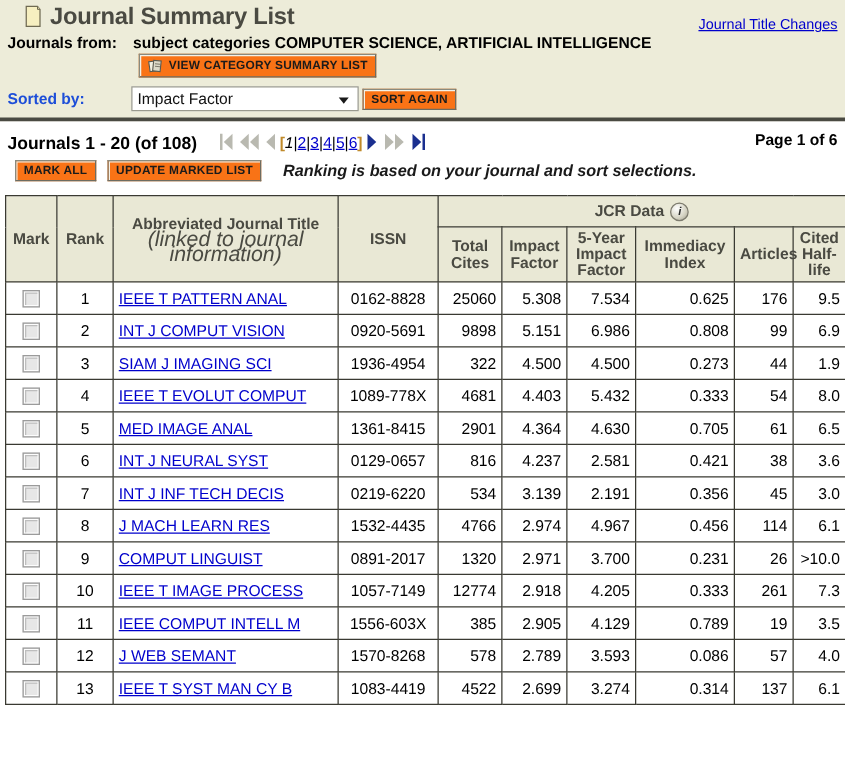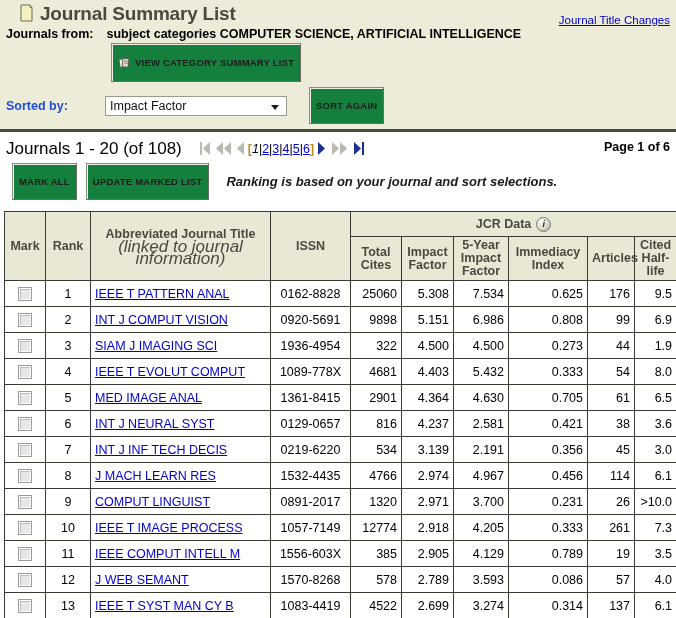--- a/index.html
+++ b/index.html
@@ -40,26 +40,26 @@
   .fromrow {
     padding: 1px 6px 0 6px;
     font-size: 12.5px; color: #000; font-weight: bold;
     white-space: nowrap;
   }
   .fromrow .lbl { color:#000; }
   .fromrow .val { font-weight: bold; }
   .catbtnrow { padding: 2px 0 2px 111px; }
   .btn {
     display: inline-flex; align-items: center;
-    background: #15803d;
+    background: #f97316;
     border: 1px solid #8a8a7e;
     border-right-color:#6d6d62; border-bottom-color:#6d6d62;
     box-shadow: inset 1px 1px 0 #f3f1e7;
     font-size: 9.5px; font-weight: bold; color: #1b1b1b;
-    padding: 12px 6px; cursor: pointer;
+    padding: 2px 6px; cursor: pointer;
     letter-spacing: .2px;
     font-family: "Liberation Sans", sans-serif;
   }
   .btn .bicon { margin-right: 4px; display:inline-flex; }
   .sortrow {
     display: flex; align-items: center;
     padding: 3px 6px 5px 6px;
   }
   .sortlabel { font-size: 12.5px; font-weight: bold; color:#1d4ed8; width: 99px; }
   .selectbox {
@@ -73,30 +73,30 @@
     box-sizing: border-box;
     cursor: pointer;
   }
   .selectbox .caret {
     position: absolute; right: 7px; top: 8px;
     width: 0; height: 0;
     border-left: 4.5px solid transparent;
     border-right: 4.5px solid transparent;
     border-top: 5px solid #1a1a1a;
   }
-  .sortagain { margin-left: 22px; }
+  .sortagain { margin-left: 3px; }
 
   
   .pageband {
     background: #ffffff;
     padding: 6px 6px 4px 6px;
     border-top: 1px solid #ffffff;
   }
   .pagerow { display: flex; align-items: center; position: relative; height: 19px;}
-  .countlbl { font-size: 17px; font-weight: normal; color:#000; white-space: nowrap;}
+  .countlbl { font-size: 14px; font-weight: bold; color:#000; white-space: nowrap;}
   .pager { display:flex; align-items:center; margin-left: 16px; }
   .pg-arrow { display:inline-flex; align-items:center; margin: 0 2px; cursor:pointer;}
   .pg-nums { font-size: 12.5px; color: #000; margin: 0 1px; white-space: nowrap;}
   .pg-nums .brk { color: #c08a2a; font-weight: bold; }
   .pg-nums .cur { font-style: italic; color: #000; }
   .pg-nums a { color: #0000cc; text-decoration: underline; cursor:pointer; }
   .pg-nums .sep { color:#000; }
   .pageof { position:absolute; right: 0; top:1px; font-size: 12.5px; font-weight:bold; color:#000;}
 
   .markrow { display:flex; align-items:center; padding: 5px 6px 7px 6px; }

